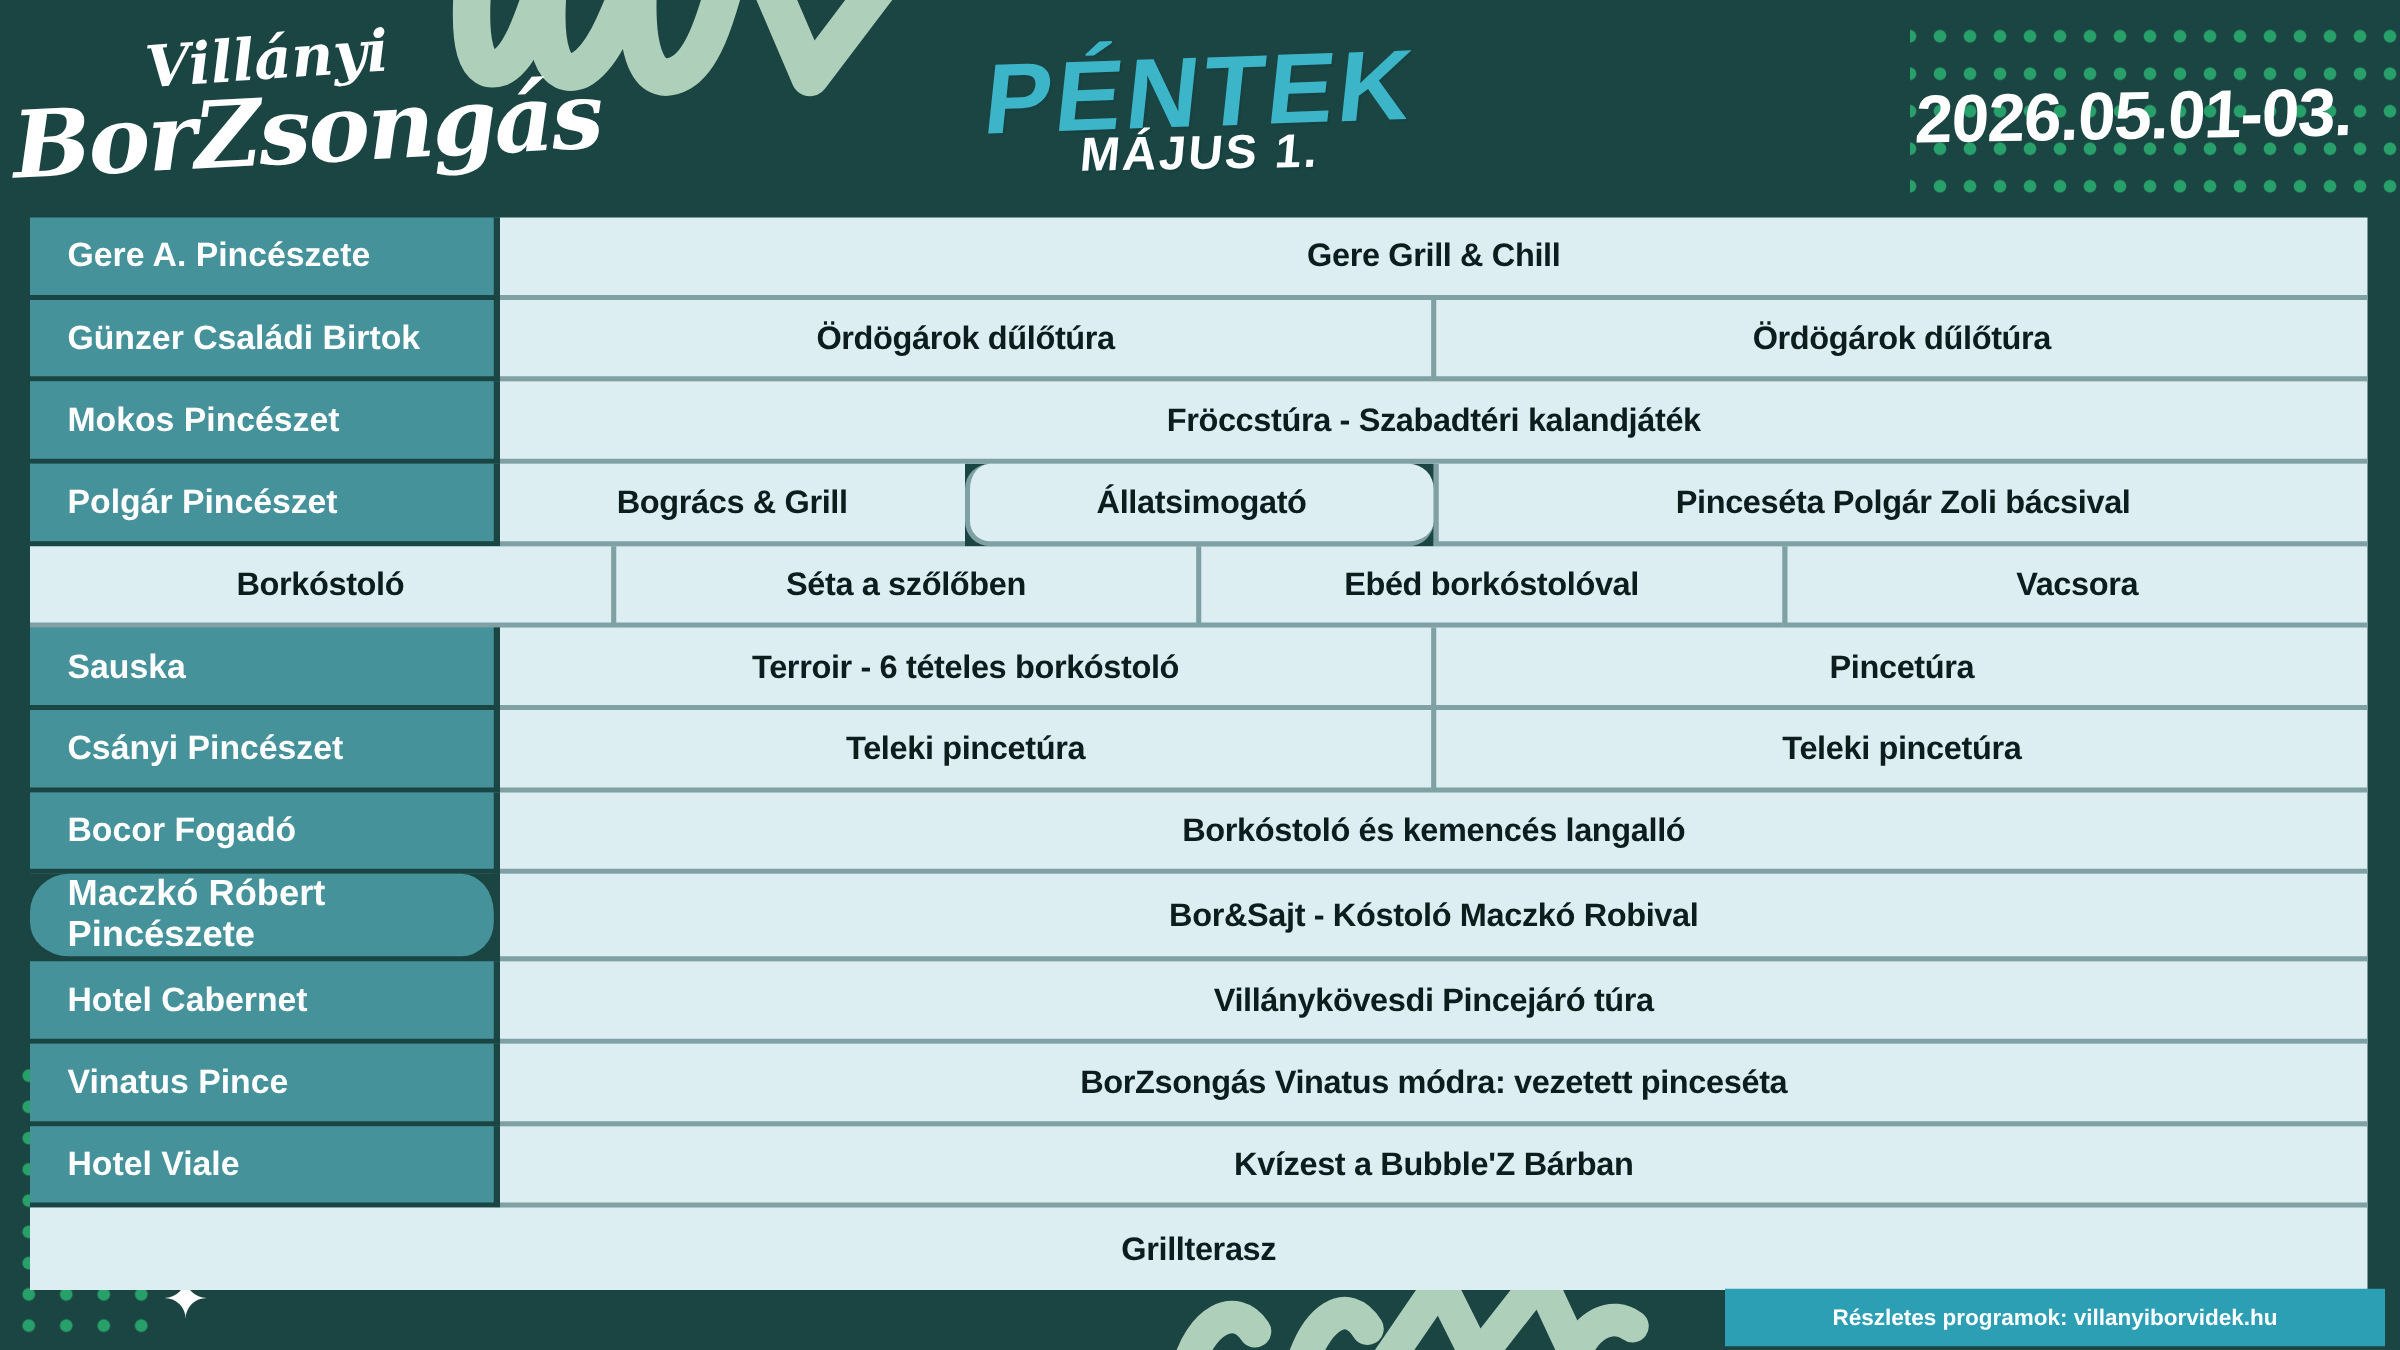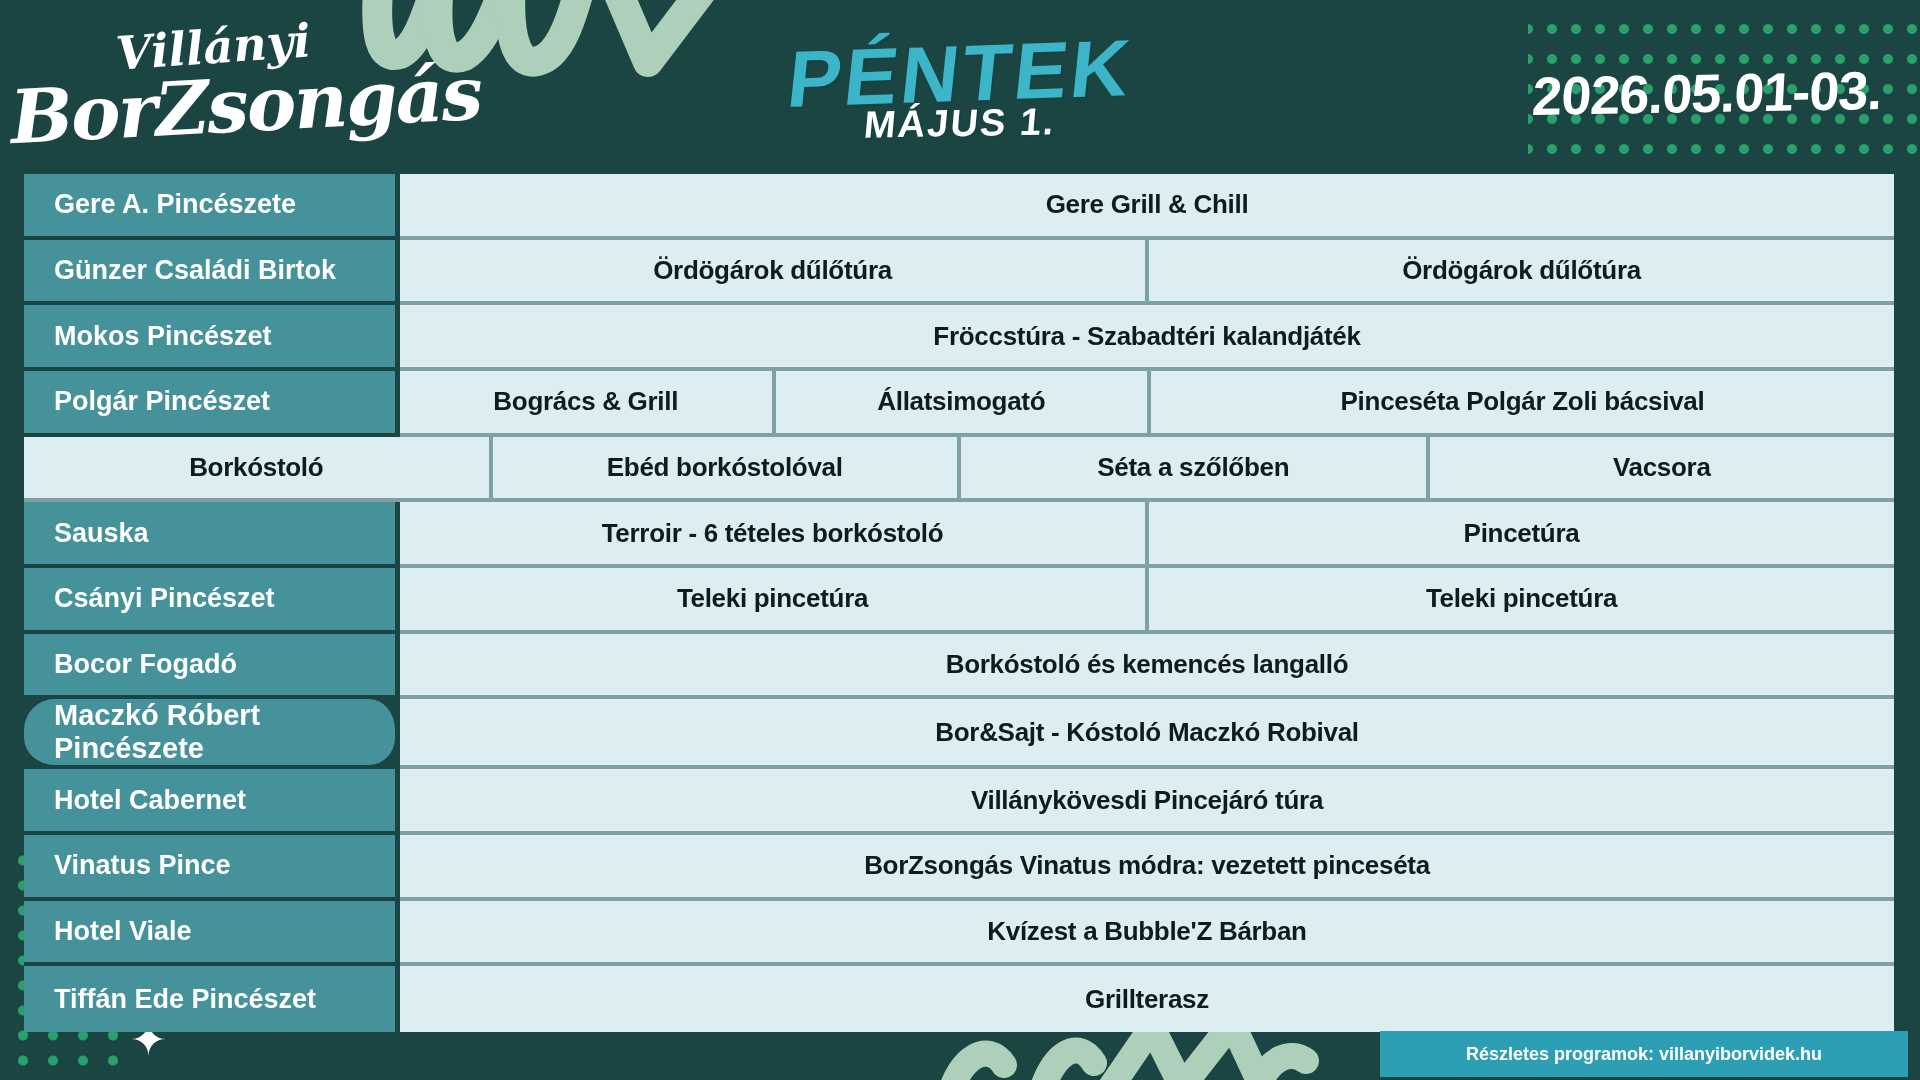--- a/index.html
+++ b/index.html
@@ -99,27 +99,27 @@
       <div class="event-cell" style="flex-grow: 1;">Ördögárok dűlőtúra</div>
       <div class="event-cell" style="flex-grow: 1;">Ördögárok dűlőtúra</div>
     </div>
     <div class="row">
       <div class="label-cell">Mokos Pincészet</div>
       <div class="event-cell" style="flex-grow: 4;">Fröccstúra - Szabadtéri kalandjáték</div>
     </div>
     <div class="row">
       <div class="label-cell">Polgár Pincészet</div>
       <div class="event-cell" style="flex-grow: 1;">Bogrács &amp; Grill</div>
-      <div class="event-cell" style="flex-grow: 1;">Állatsimogató</div>
+      <div class="event-cell" style="flex-grow: 1; border-radius: 20px;">Állatsimogató</div>
       <div class="event-cell" style="flex-grow: 2;">Pinceséta Polgár Zoli bácsival</div>
     </div>
     <div class="row">
       <div class="event-cell" style="flex-grow: 1;">Borkóstoló</div>
+      <div class="event-cell" style="flex-grow: 1;">Séta a szőlőben</div>
       <div class="event-cell" style="flex-grow: 1;">Ebéd borkóstolóval</div>
-      <div class="event-cell" style="flex-grow: 1;">Séta a szőlőben</div>
       <div class="event-cell" style="flex-grow: 1;">Vacsora</div>
     </div>
     <div class="row">
       <div class="label-cell">Sauska</div>
       <div class="event-cell" style="flex-grow: 2;">Terroir - 6 tételes borkóstoló</div>
       <div class="event-cell" style="flex-grow: 2;">Pincetúra</div>
     </div>
     <div class="row">
       <div class="label-cell">Csányi Pincészet</div>
       <div class="event-cell" style="flex-grow: 2;">Teleki pincetúra</div>
@@ -139,20 +139,19 @@
     </div>
     <div class="row">
       <div class="label-cell">Vinatus Pince</div>
       <div class="event-cell" style="flex-grow: 4;">BorZsongás Vinatus módra: vezetett pinceséta</div>
     </div>
     <div class="row">
       <div class="label-cell">Hotel Viale</div>
       <div class="event-cell" style="flex-grow: 4;">Kvízest a Bubble'Z Bárban</div>
     </div>
     <div class="row">
-      <div class="label-cell">Tiffán Ede Pincészet</div>
       <div class="event-cell" style="flex-grow: 4;">Grillterasz</div>
     </div>
   </div>
 
 <div class="footer-bar">
   <div class="footer-text">Részletes programok: villanyiborvidek.hu</div>
 </div>
 
 </body></html>

